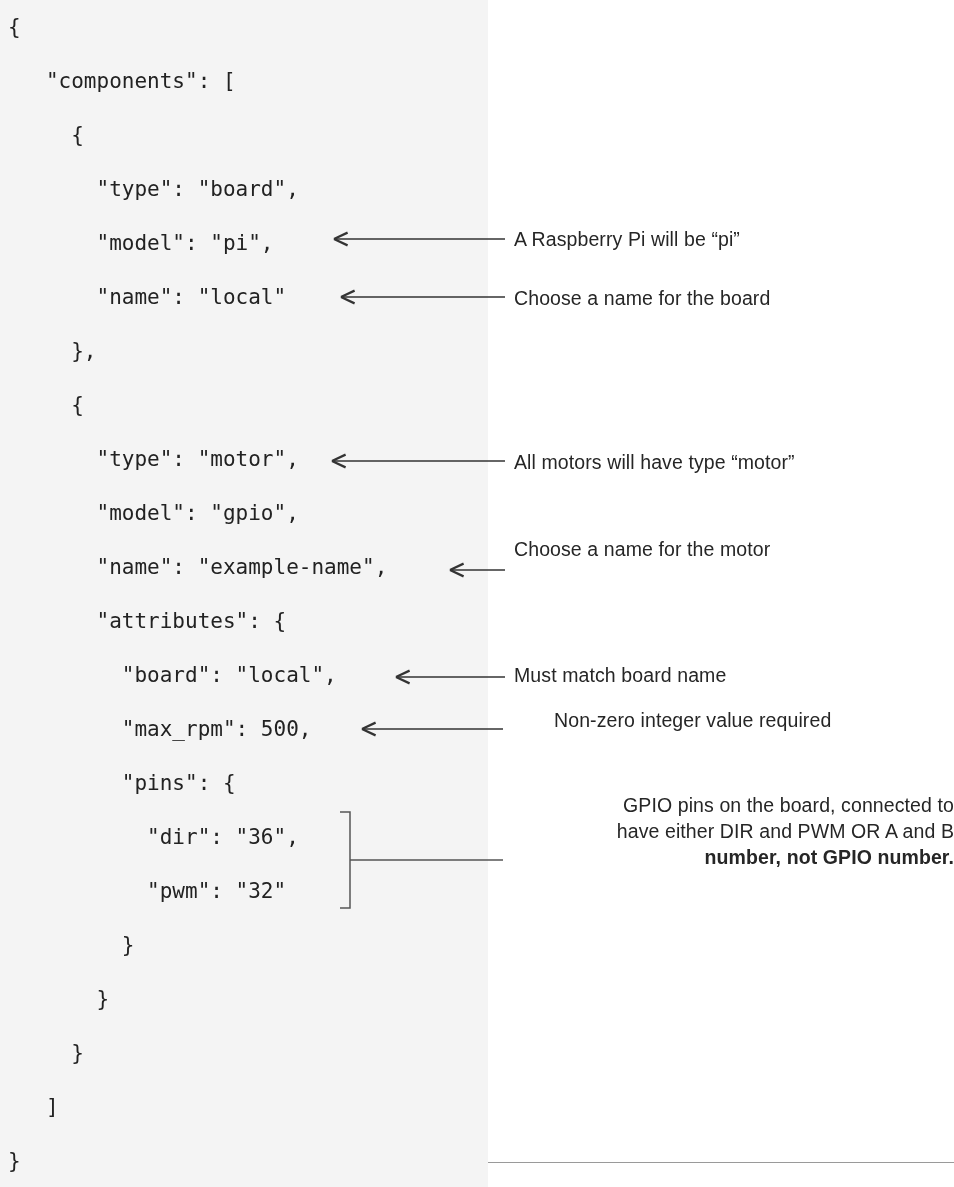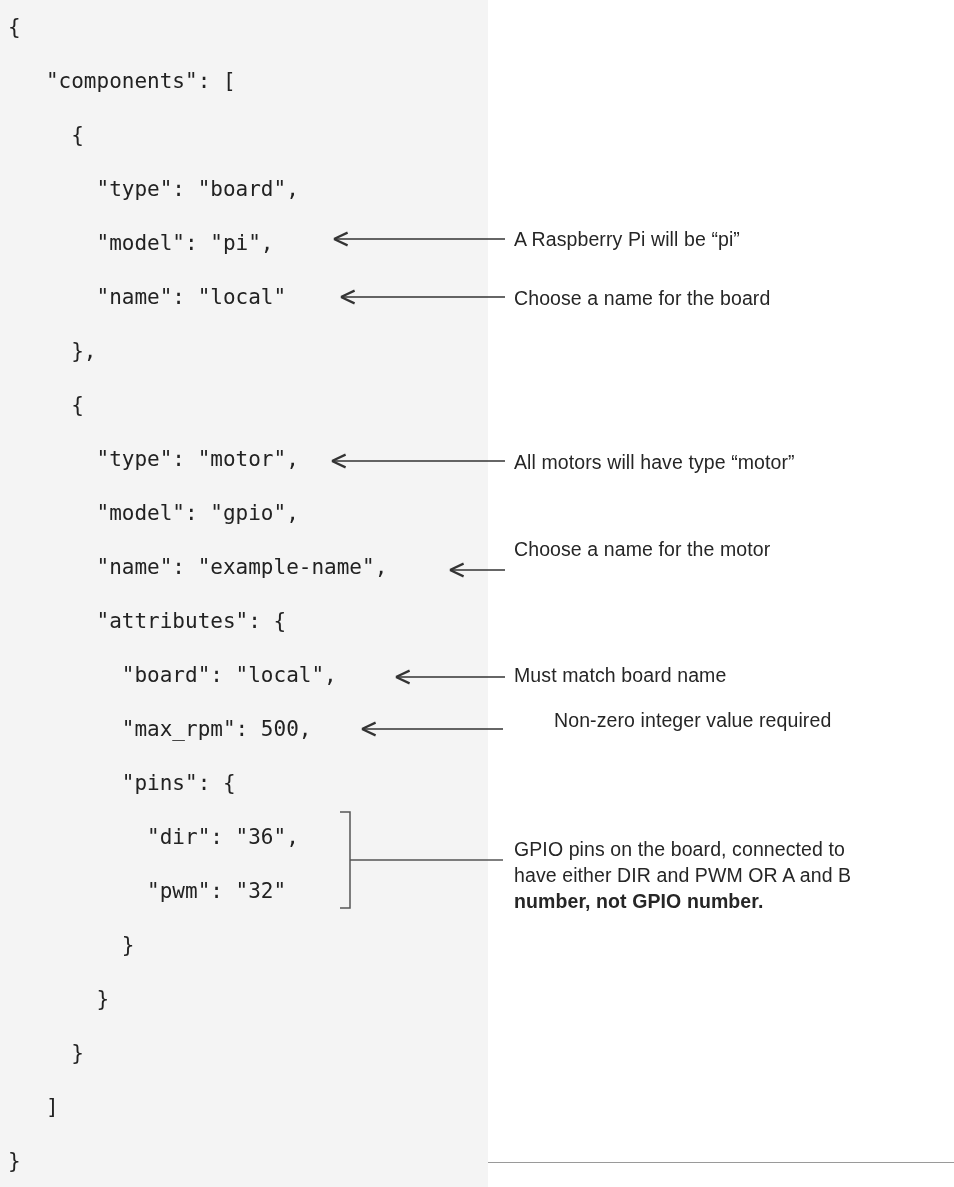--- a/index.html
+++ b/index.html
@@ -94,21 +94,21 @@
     <div class="note" style="left:26px; top:449px;">All motors will have type “motor”</div>
 
     <div class="note" style="left:26px; top:536px;">Choose a name for the motor</div>
 
     <div class="note" style="left:26px; top:662px;">Must match board name</div>
 
     <div class="note" style="left:26px; top:707px;margin-left:40px;">
       <div>Non-zero integer value required</div>
     </div>
 
-    <div class="note" style="left:26px; top:836px; width:440px;">
+    <div class="note" style="left:26px; top:792px; width:440px;text-align:right;">
       <div>GPIO pins on the board, connected to</div>
       <div>have either DIR and PWM OR A and B</div>
       <div><b>number, not GPIO number.</b></div>
     </div>
 
   </div>
 
   <svg id="arrow-layer" viewBox="0 0 954 1187">
     <defs>
       <marker id="arrowhead" markerWidth="10" markerHeight="10" refX="9" refY="5" orient="auto" markerUnits="strokeWidth">

